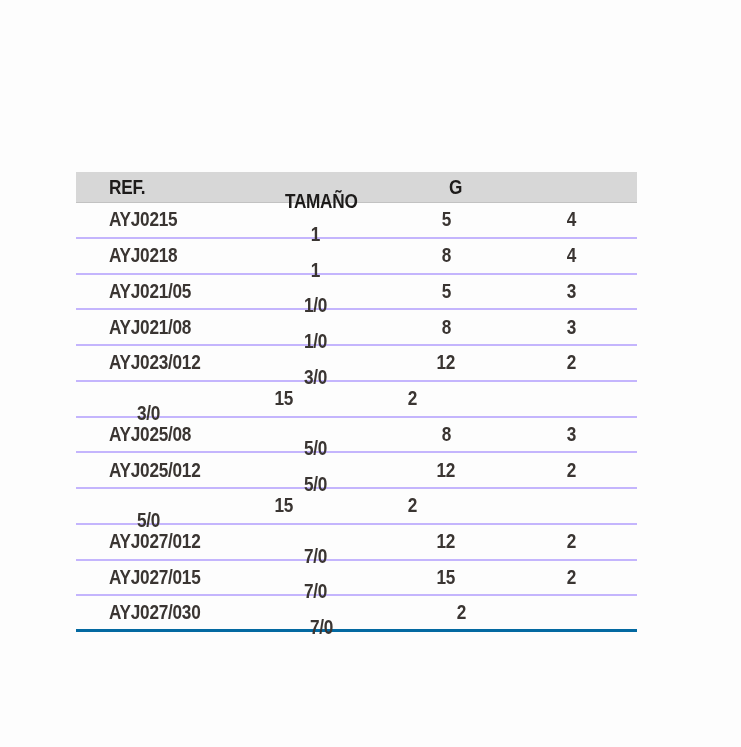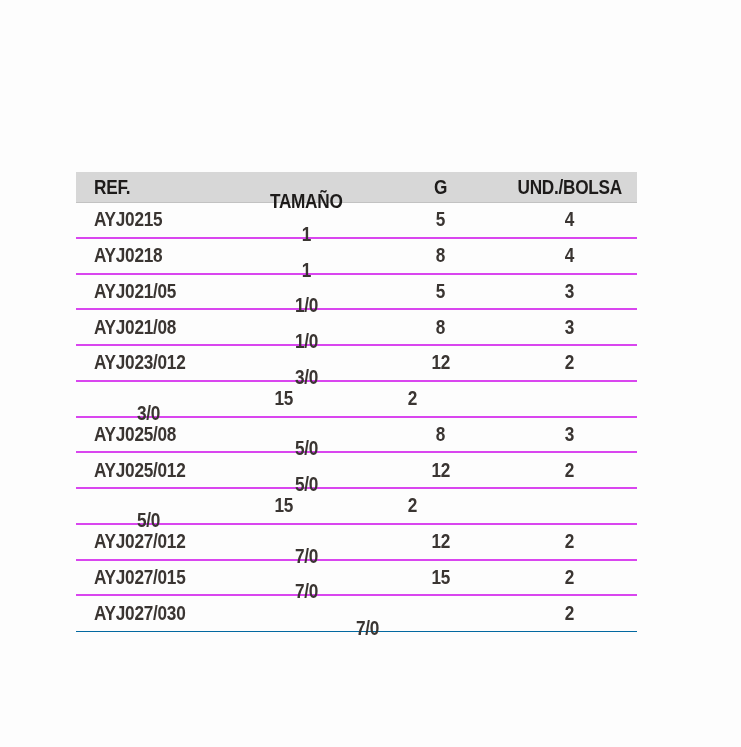--- a/index.html
+++ b/index.html
@@ -27,32 +27,31 @@
     height: 31px;
     background: #d7d7d7;
     border-bottom: 1px solid #c2c2c2;
     box-sizing: border-box;
   }
   .trow {
     display: flex;
     align-items: center;
     height: 35.75px;
     box-sizing: border-box;
-    border-bottom: 2px solid #d946ef;
+    border-bottom: 2px solid #c4b5fd;
   }
   .trow:last-child {
-    border-bottom: 1px solid #0369a1;
-    justify-content: space-between;
+    border-bottom: 3px solid #0369a1;
   }
   .cell {
     box-sizing: border-box;
     white-space: nowrap;
     overflow: visible;
   }
-  .c0 { width: 28%; text-align: left; padding-left: 18px; }
+  .c0 { width: 28%; text-align: left; padding-left: 18px; margin-left: 15px; }
   .c1 { width: 26%; text-align: center; margin-top: 29px; }
   .c2 { width: 22%; text-align: center; }
   .c3 { width: 24%; text-align: center; }
   .txt {
     display: inline-block;
     transform: scaleX(0.86);
     transform-origin: 50% 50%;
     letter-spacing: -0.3px;
   }
   .c0 .txt { transform-origin: 0 50%; }
@@ -74,23 +73,20 @@
   <div class="spec-table">
     <div class="thead">
       <div class="cell c0">
         <span class="txt">REF.</span>
       </div>
       <div class="cell c1">
         <span class="txt">TAMAÑO</span>
       </div>
       <div class="cell c2">
         <span class="txt">G</span>
-      </div>
-      <div class="cell c3">
-        <span class="txt">UND./BOLSA</span>
       </div>
     </div>
     <div id="table-body">
         <div class="trow">
           <div class="cell c0"><span class="txt">AYJ0215</span></div>
           <div class="cell c1"><span class="txt">1</span></div>
           <div class="cell c2"><span class="txt">5</span></div>
           <div class="cell c3"><span class="txt">4</span></div>
         </div>
         <div class="trow">

